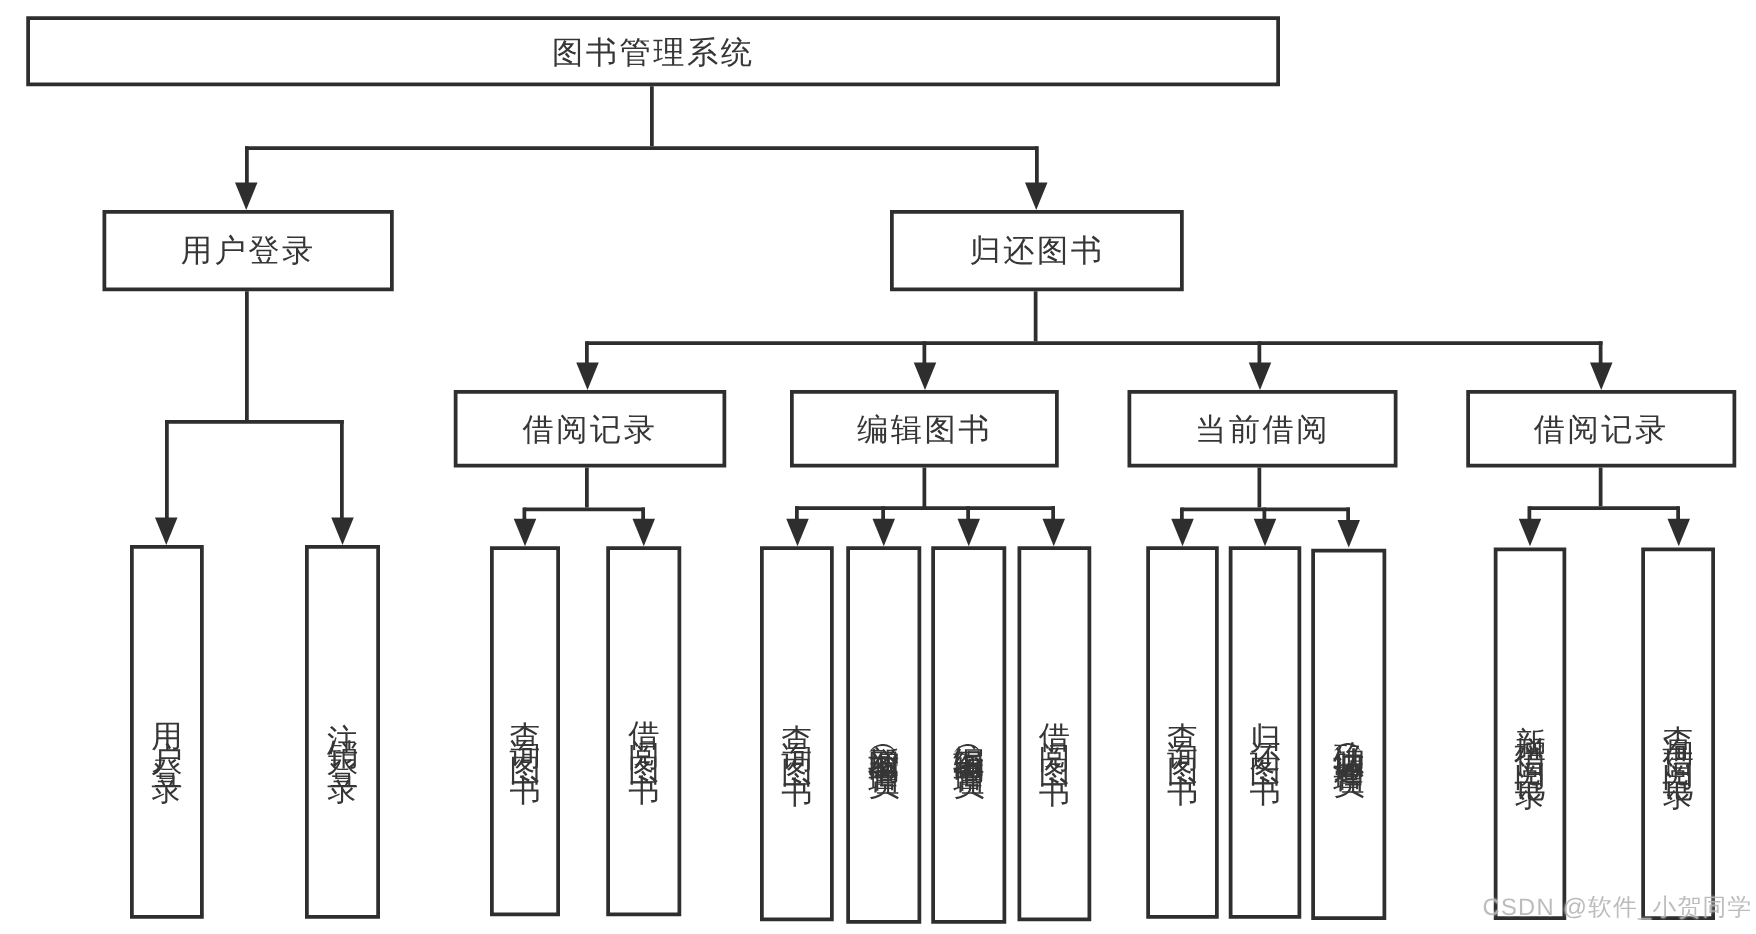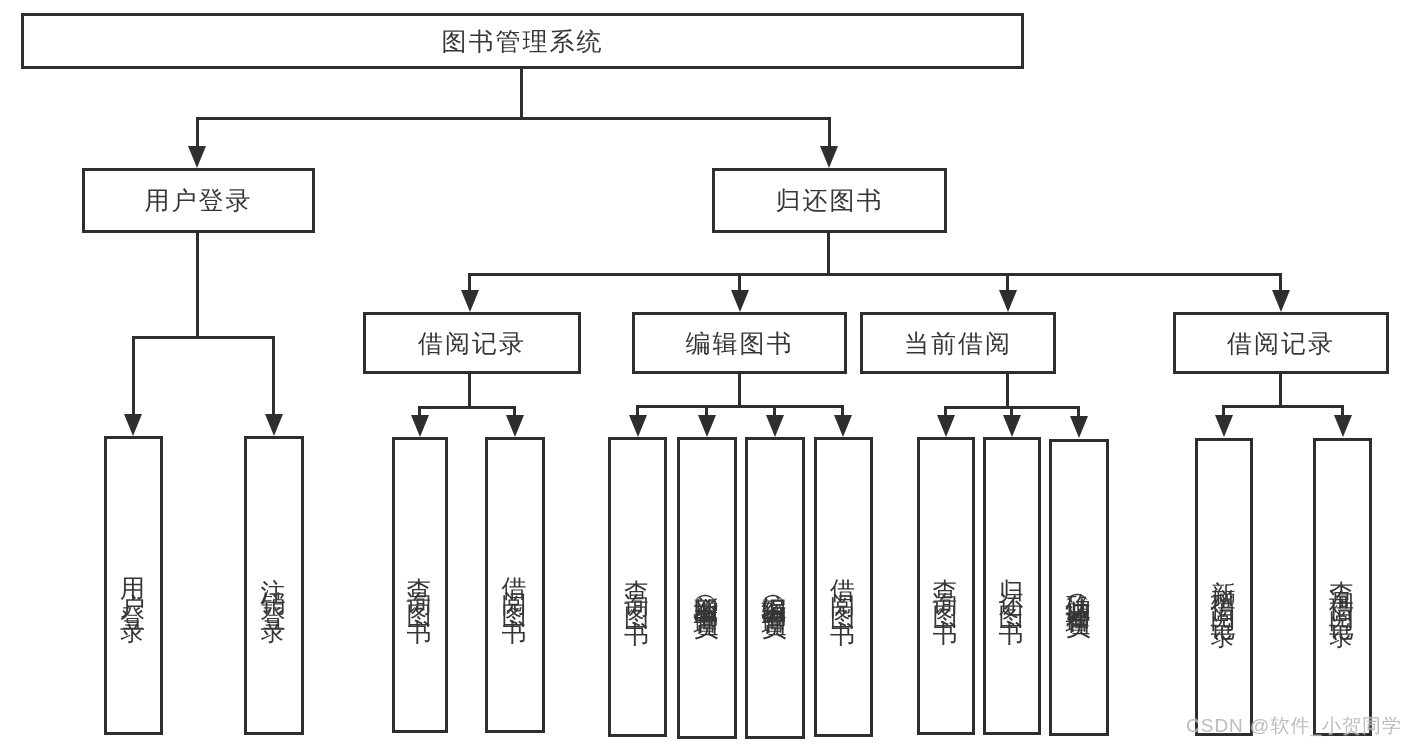--- a/index.html
+++ b/index.html
@@ -42,21 +42,21 @@
 <div class="node" style="left:21px;top:13px;width:1003px;height:56px;">图书管理系统</div>
 
 <div class="node" style="left:82px;top:168px;width:233px;height:65px;">用户登录</div>
 
 <div class="node" style="left:712px;top:168px;width:235px;height:65px;">归还图书</div>
 
 <div class="node" style="left:363px;top:312px;width:218px;height:62px;">借阅记录</div>
 
 <div class="node" style="left:632px;top:312px;width:215px;height:62px;">编辑图书</div>
 
-<div class="node" style="left:860px;top:312px;width:196px;height:62px;">当前借阅</div>
+<div class="node" style="left:902px;top:312px;width:216px;height:62px;">当前借阅</div>
 
 <div class="node" style="left:1173px;top:312px;width:216px;height:62px;">借阅记录</div>
 
 <div class="leaf" style="left:104px;top:436px;width:59px;height:299px;">
   <span>用户登录</span>
 </div>
 <div class="leaf" style="left:244px;top:436px;width:60px;height:299px;">
   <span>注销登录</span>
 </div>
 

